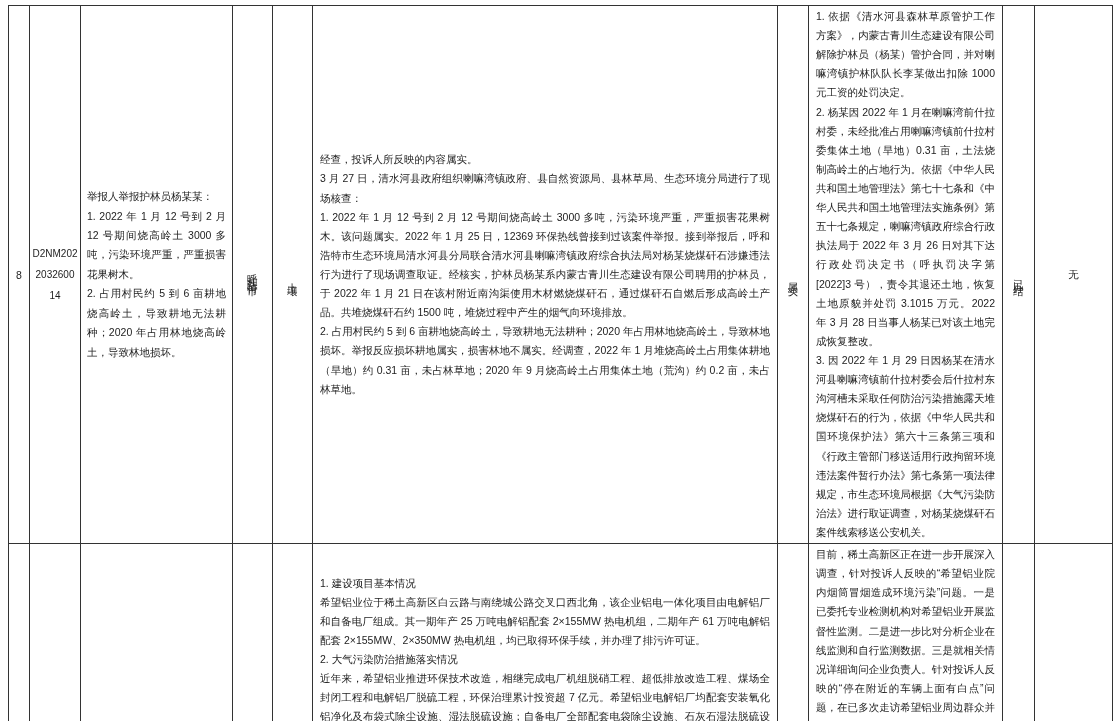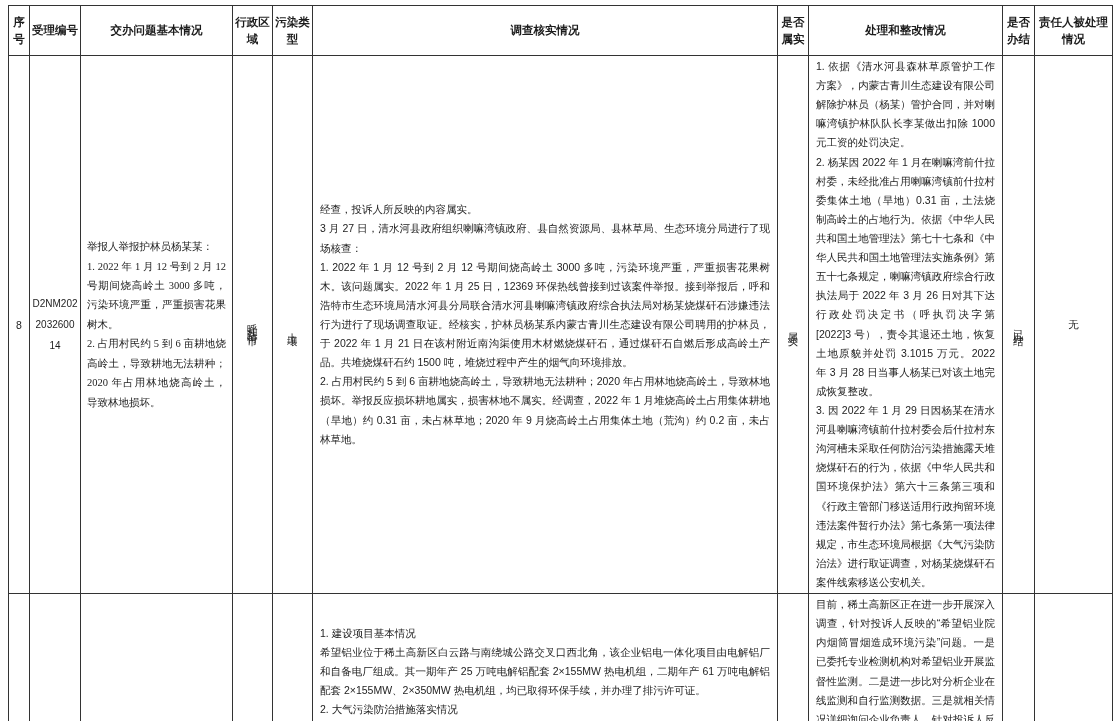--- a/index.html
+++ b/index.html
@@ -47,21 +47,20 @@
     line-height: 2.1;
   }
   td.c-problem {
     font-size: 10.5px;
   }
   td.c-problem .blk {
     white-space: pre-line;
     line-height: 1.85;
     text-align: justify;
     padding: 0 4px;
-    font-family: Liberation Serif, serif;
   }
   td.c-vert {
     text-align: center;
   }
   .vertical {
     display: inline-block;
     writing-mode: vertical-rl;
     text-orientation: upright;
     font-size: 10.5px;
     letter-spacing: 3px;
@@ -92,32 +91,20 @@
       <col style="width:152px">
       <col style="width:40px">
       <col style="width:40px">
       <col style="width:465px">
       <col style="width:31px">
       <col style="width:194px">
       <col style="width:32px">
       <col style="width:78px">
     </colgroup>
     <tbody>
-        <tr style="height:50px">
-      <th>序号</th>
-      <th>受理编号</th>
-      <th>交办问题基本情况</th>
-      <th>行政区域</th>
-      <th>污染类型</th>
-      <th>调查核实情况</th>
-      <th>是否属实</th>
-      <th>处理和整改情况</th>
-      <th>是否办结</th>
-      <th>责任人被处理情况</th>
-    </tr>
 
     <tr style="height:382px">
       <td class="c-seq">8</td>
       <td class="c-number">
             <div class="num">D2NM202
 2032600
 14</div>
           </td>
       <td class="c-problem">
             <div class="blk">举报人举报护林员杨某某：

